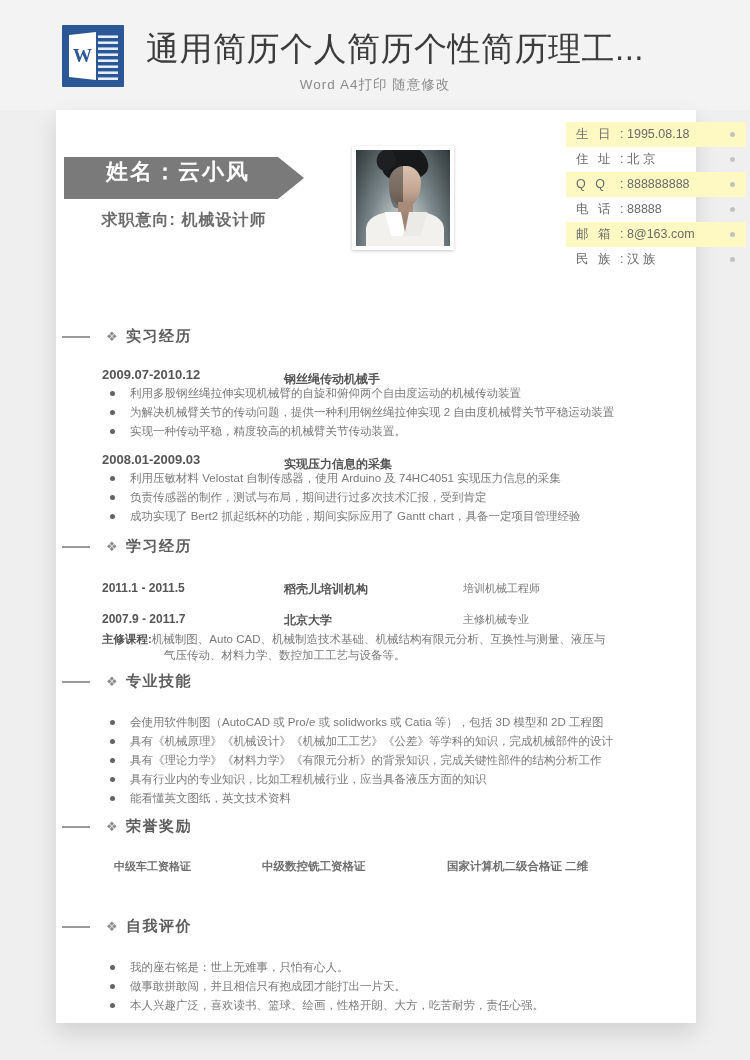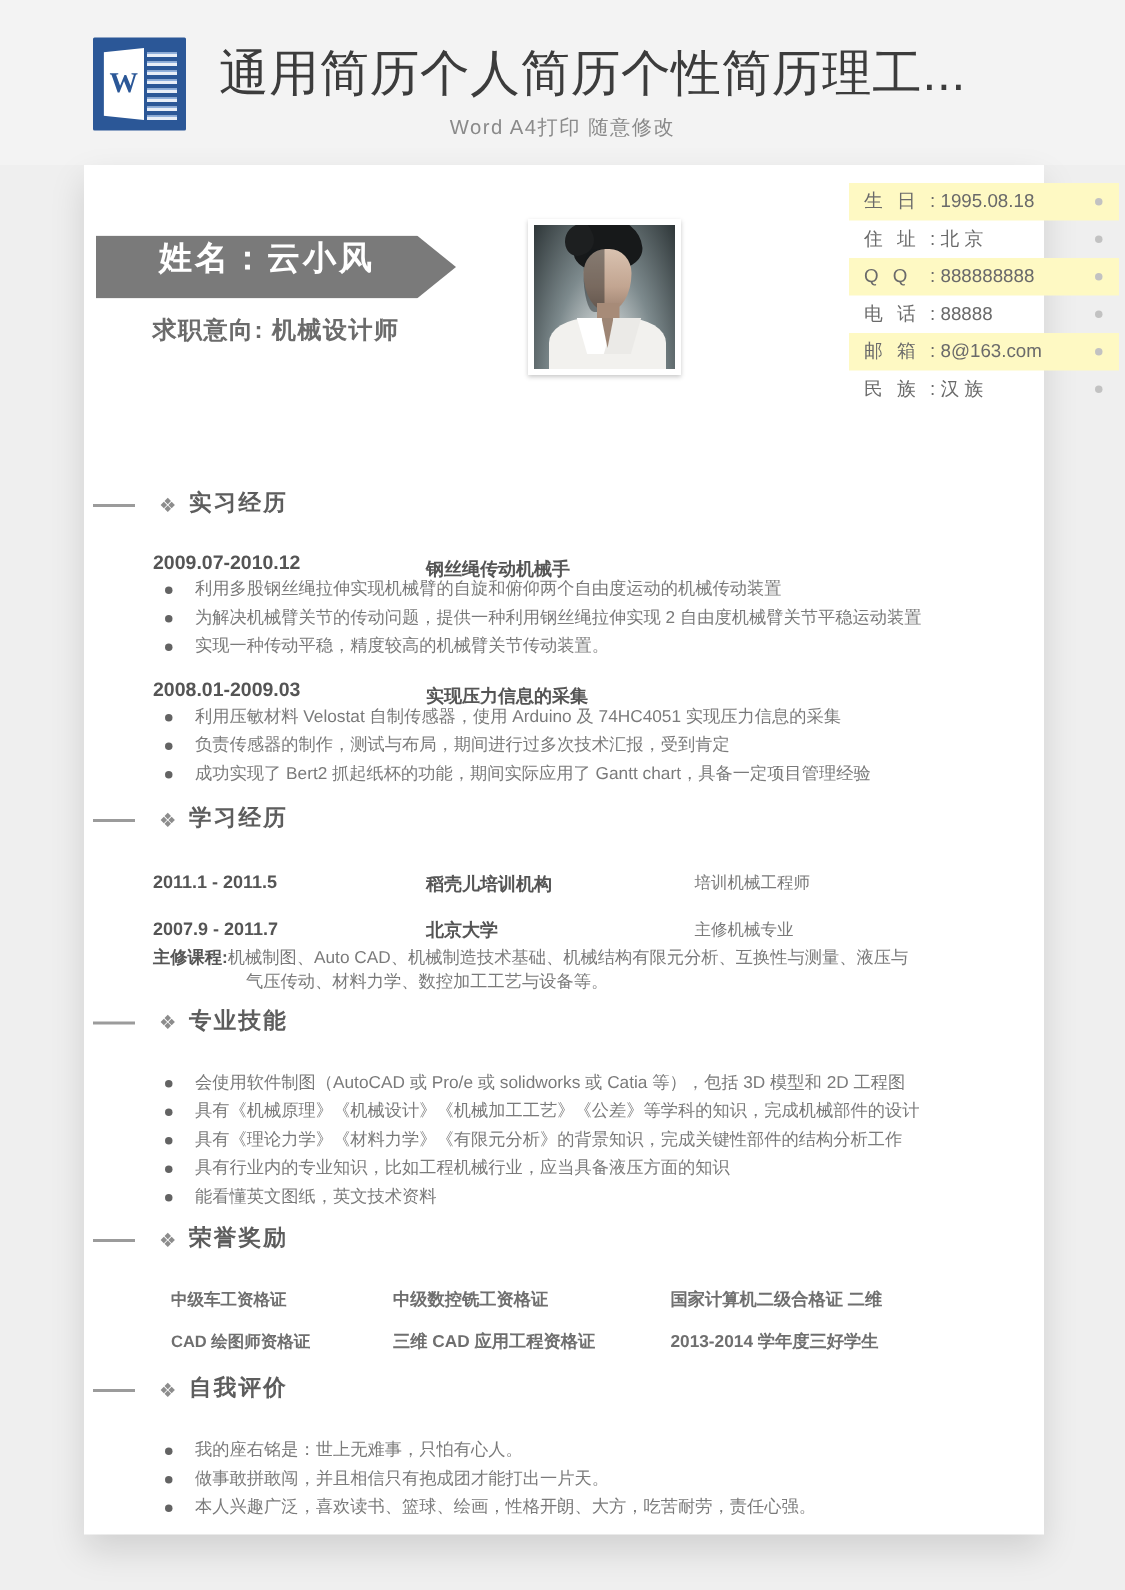--- a/index.html
+++ b/index.html
@@ -309,25 +309,20 @@
         <div class="sec-dash"></div>
         <div class="sec-diamond">❖</div>
         <div class="sec-title">荣誉奖励</div>
       </div>
       <div style="height:20px;"></div>
       <div class="award-row">
         <span class="award-c1">中级车工资格证</span>
         <span class="award-c2">中级数控铣工资格证</span>
         <span class="award-c3">国家计算机二级合格证 二维</span>
       </div>
-      <div class="award-row">
-        <span class="award-c1">CAD 绘图师资格证</span>
-        <span class="award-c2">三维 CAD 应用工程资格证</span>
-        <span class="award-c3">2013-2014 学年度三好学生</span>
-      </div>
     </div>
 
     <div class="section" style="top:805px;">
       <div class="sec-head">
         <div class="sec-dash"></div>
         <div class="sec-diamond">❖</div>
         <div class="sec-title">自我评价</div>
       </div>
       <div style="height:20px;"></div>
       <ul class="bullets">

